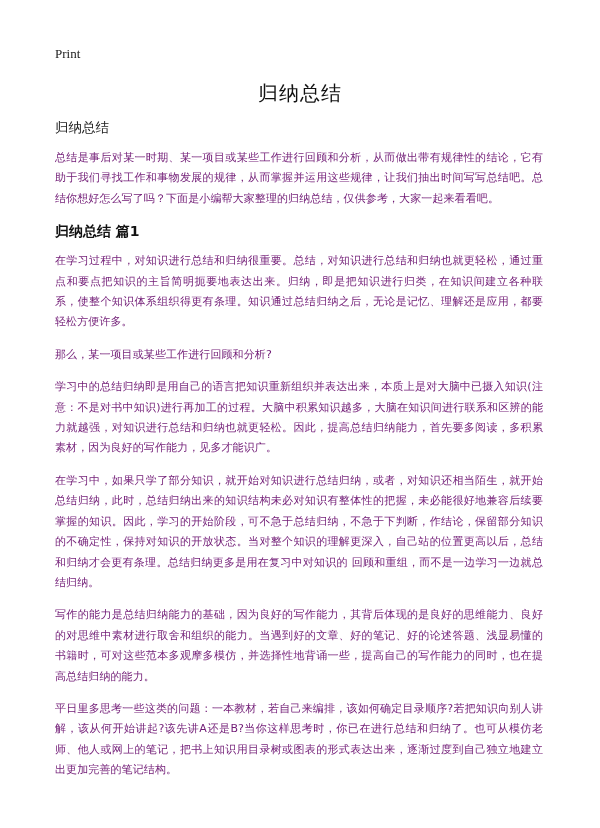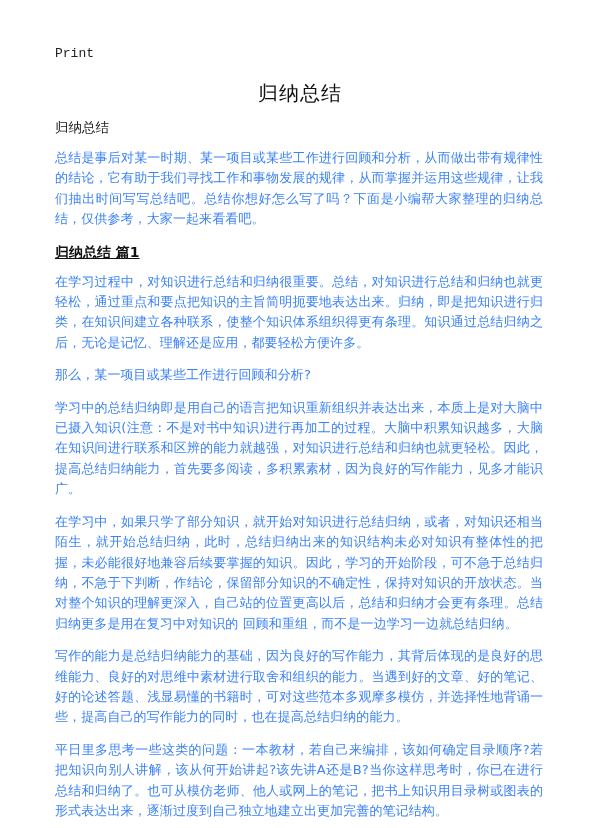--- a/index.html
+++ b/index.html
@@ -12,21 +12,21 @@
       height: 828px;
       position: relative;
       overflow: hidden;
       color: #1a1a1a;
       font-family: "DejaVu Sans", sans-serif;
     }
     .print-label {
       position: absolute;
       left: 55px;
       top: 46px;
-      font-family: Liberation Mono, monospace;
+      font-family: Liberation Serif, serif;
       font-size: 13px;
       color: #222;
     }
     .doc-title {
       position: absolute;
       left: 0;
       width: 600px;
       top: 80px;
       text-align: center;
       font-size: 20px;
@@ -41,33 +41,32 @@
       color: #222;
     }
     .content {
       position: absolute;
       left: 55px;
       top: 148px;
       width: 492px;
     }
     p.para {
       margin: 0 4px 12px 0;
-      font-size: 13px;
+      font-size: 11px;
       line-height: 20.4px;
-      color: #3b82f6;
+      color: #701a75;
       text-align: justify;
       letter-spacing: 0.1px;
     }
     h2.section-heading {
       margin: 12px 0 10px 0;
       font-size: 14px;
       font-weight: bold;
       color: #111;
       line-height: 20px;
-      text-decoration: underline;
     }
   </style>
 </head>
 <body>
 
 <div class="print-label">Print</div>
 
 <h1 class="doc-title" style="margin:0;font-weight:normal;">归纳总结</h1>
 
 <div class="subtitle">归纳总结</div>

